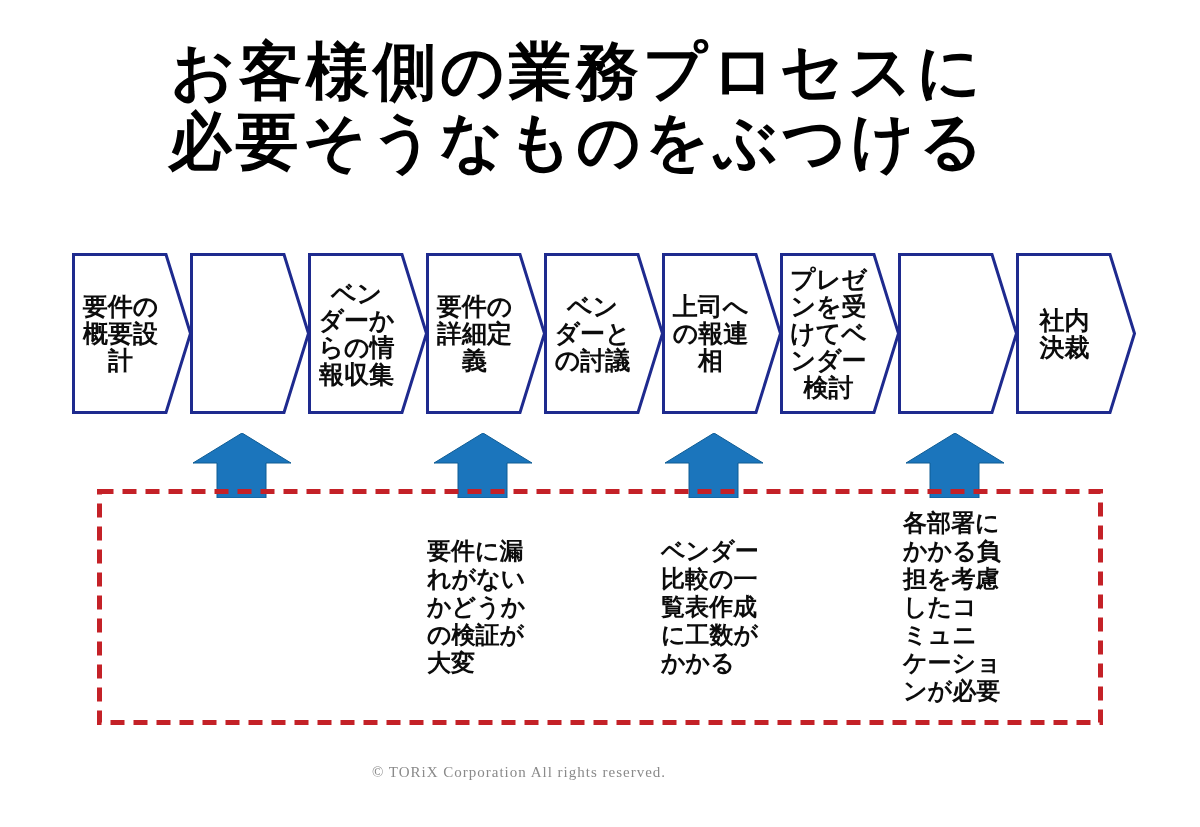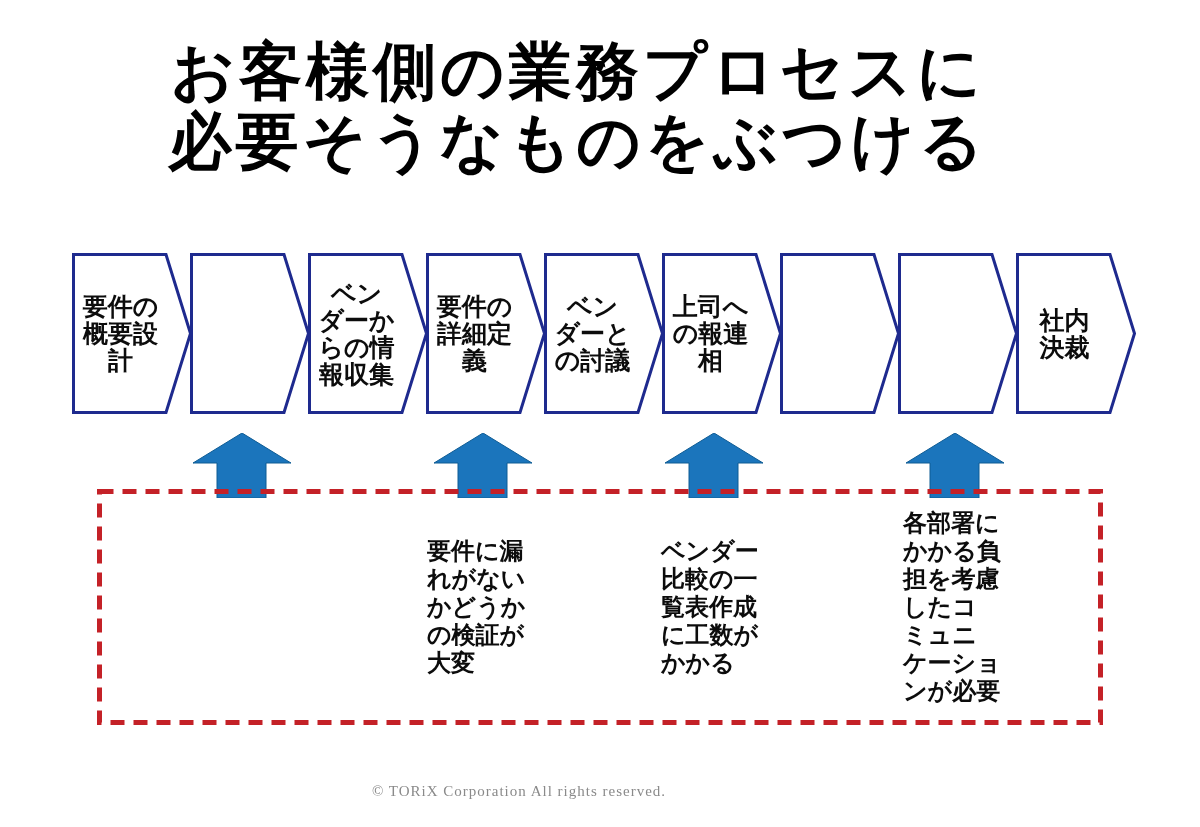--- a/index.html
+++ b/index.html
@@ -40,21 +40,21 @@
 
   
   .pain {
     position: absolute; top: 607px; transform: translateY(-50%);
     font-size: 24px; line-height: 28px; font-weight: 800;
     color: #0c0c0c; white-space: pre-line; z-index: 3;
     text-align: left;
   }
 
   .footer {
-    position: absolute; top: 783px; left: 0; width: 1038px;
+    position: absolute; top: 764px; left: 0; width: 1038px;
     text-align: center;
     font-family: "Liberation Serif", serif;
     font-size: 15px; letter-spacing: 1px; color: #8a8a8a;
   }
 </style>
 </head>
 <body>
 
 <div class="canvas">
 
@@ -112,20 +112,25 @@
         </svg>
       <div class="step-label">上司へ
 の報連
 相</div>
     </div>
 
     <div class="step" style="left:780px">
       <svg class="step-shape" viewBox="0 0 121 161">
           <polygon points="1.5,1.5 94,1.5 118.5,80.5 94,159.5 1.5,159.5" stroke="#1e2a8e"></polygon>
         </svg>
+      <div class="step-label">プレゼ
+ンを受
+けてベ
+ンダー
+検討</div>
     </div>
 
     <div class="step" style="left:898px">
       <svg class="step-shape" viewBox="0 0 121 161">
           <polygon points="1.5,1.5 94,1.5 118.5,80.5 94,159.5 1.5,159.5" stroke="#1e2a8e"></polygon>
         </svg>
     </div>
 
     <div class="step" style="left:1016px">
       <svg class="step-shape" viewBox="0 0 121 161">

